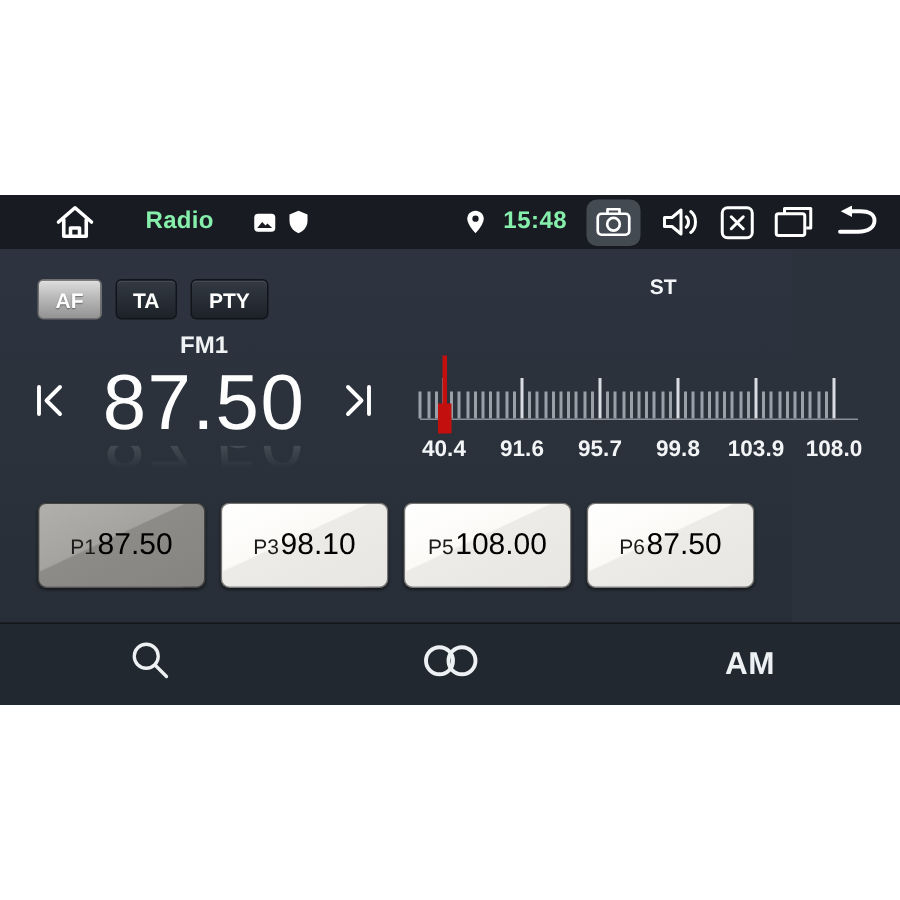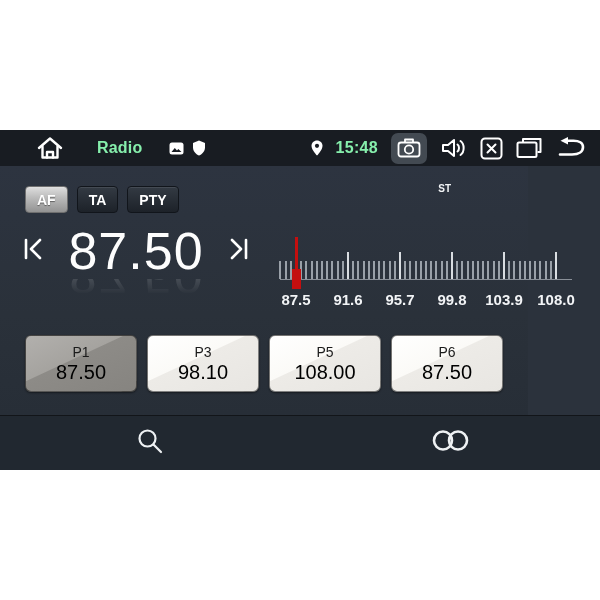--- a/index.html
+++ b/index.html
@@ -35,21 +35,21 @@
     display:flex;align-items:center;justify-content:center;
     font-size:14px;font-weight:700;color:#fff;border-radius:4px;
     background:linear-gradient(180deg,#333a43,#1d2229);
     border:1px solid #11151b;box-shadow:inset 0 1px 0 rgba(255,255,255,.09);
     cursor:pointer;
   }
   .rds-btn.active{
     background:linear-gradient(180deg,#dedede 0%,#b9b9b9 45%,#939393 100%);
     border:1px solid #6f6f6f;color:#fff;text-shadow:0 1px 1px rgba(0,0,0,.45);
   }
-  .st-label{position:absolute;top:17px;right:77px;font-size:10px;font-weight:700;color:#f2f4f6;}
+  .st-label{position:absolute;top:17px;right:77px;font-size:14px;font-weight:700;color:#f2f4f6;}
 
   .freq-block{position:absolute;left:22px;top:56px;width:228px;text-align:center;color:#fff;}
   .band-label{font-size:16px;font-weight:600;color:#f0f2f4;}
   .freq-row{display:flex;align-items:center;justify-content:space-between;margin-top:3px;}
   .seek-btn{cursor:pointer;display:flex;align-items:center;}
   .freq-value{font-size:52px;font-weight:400;letter-spacing:1px;color:#fdfdfd;line-height:1;}
   .freq-reflection{
     font-size:52px;letter-spacing:1px;line-height:1;color:#fdfdfd;
     transform:scaleY(-1);opacity:.14;height:22px;overflow:hidden;
     -webkit-mask-image:linear-gradient(180deg,transparent 30%,rgba(0,0,0,.9) 100%);
@@ -64,21 +64,21 @@
   .ruler-baseline{position:absolute;left:0;bottom:33px;width:292px;height:1px;background:#875f66;
     background:#8a9098;}
   .needle-line{position:absolute;left:14.5px;top:2px;width:3px;height:36px;background:#c40f0f;}
   .needle-base{position:absolute;left:11.5px;top:34px;width:9px;height:20px;background:#c40f0f;}
   .scale-label{position:absolute;top:56px;transform:translateX(-50%);
     font-size:15px;font-weight:700;color:#f2f4f6;white-space:nowrap;}
 
   
   .presets{position:absolute;left:25px;right:25px;top:169px;height:57px;display:flex;gap:10px;}
   .preset-btn{
-    flex:1;border-radius:6px;display:flex;flex-direction:column;align-items:center;justify-content:center;
+    flex:1;border-radius:6px;display:flex;flex-direction:row;align-items:center;justify-content:center;
     background:linear-gradient(155deg,#ffffff 0%,#fbfaf7 42%,#edebe7 43%,#e8e6e2 100%);
     border:1px solid rgba(0,0,0,.5);box-shadow:0 1px 2px rgba(0,0,0,.45);
     cursor:pointer;gap:1px;
   }
   .preset-btn.active{
     background:linear-gradient(155deg,#b2b0ad 0%,#a5a39f 42%,#8d8b87 43%,#868480 100%);
   }
   .preset-name{font-size:14px;color:#1b1b1b;}
   .preset-freq{font-size:20px;color:#000;}
 
@@ -178,20 +178,21 @@
 
     <div class="rds-row">
       <div class="rds-btn active">AF</div>
       <div class="rds-btn">TA</div>
       <div class="rds-btn">PTY</div>
     </div>
 
     <div class="st-label">ST</div>
 
     <div class="freq-block">
+      <div class="band-label">FM1</div>
       <div class="freq-row">
         <span class="seek-btn">
           <span>
             <svg width="22" height="24" viewBox="0 0 22 24" fill="none" stroke="#ffffff" stroke-width="2.6" stroke-linecap="round" stroke-linejoin="round">
               <path d="M4 3 V21"></path>
               <path d="M18 3 L9 12 L18 21"></path>
             </svg>
           </span>
         </span>
         <span class="freq-value">87.50</span>
@@ -261,21 +262,21 @@
           <div class="tick" style="left: 254.2px;"></div>
           <div class="tick" style="left: 259.4px;"></div>
           <div class="tick" style="left: 264.6px;"></div>
           <div class="tick" style="left: 269.8px;"></div>
           <div class="tick major" style="left: 275px;"></div>
         </div>
       <div class="ruler-baseline"></div>
       <div class="needle-line"></div>
       <div class="needle-base"></div>
       <div>
-          <span class="scale-label" style="left: 16px;">87.5</span>
+          <span class="scale-label" style="left: 16px;">40.4</span>
           <span class="scale-label" style="left: 68px;">91.6</span>
           <span class="scale-label" style="left: 120px;">95.7</span>
           <span class="scale-label" style="left: 172px;">99.8</span>
           <span class="scale-label" style="left: 224px;">103.9</span>
           <span class="scale-label" style="left: 276px;">108.0</span>
         </div>
     </div>
 
     <div class="presets">
       <div class="preset-btn active">
@@ -307,15 +308,16 @@
       </span>
     </span>
     <span class="bb-item">
       <span>
         <svg width="37" height="25" viewBox="0 0 37 25" fill="none" stroke="#eef1f3" stroke-width="2.6">
           <circle cx="11" cy="12.5" r="9"></circle>
           <circle cx="26" cy="12.5" r="9"></circle>
         </svg>
       </span>
     </span>
+    <span class="bb-item">AM</span>
   </div>
 
 </div>
 
 </body></html>

